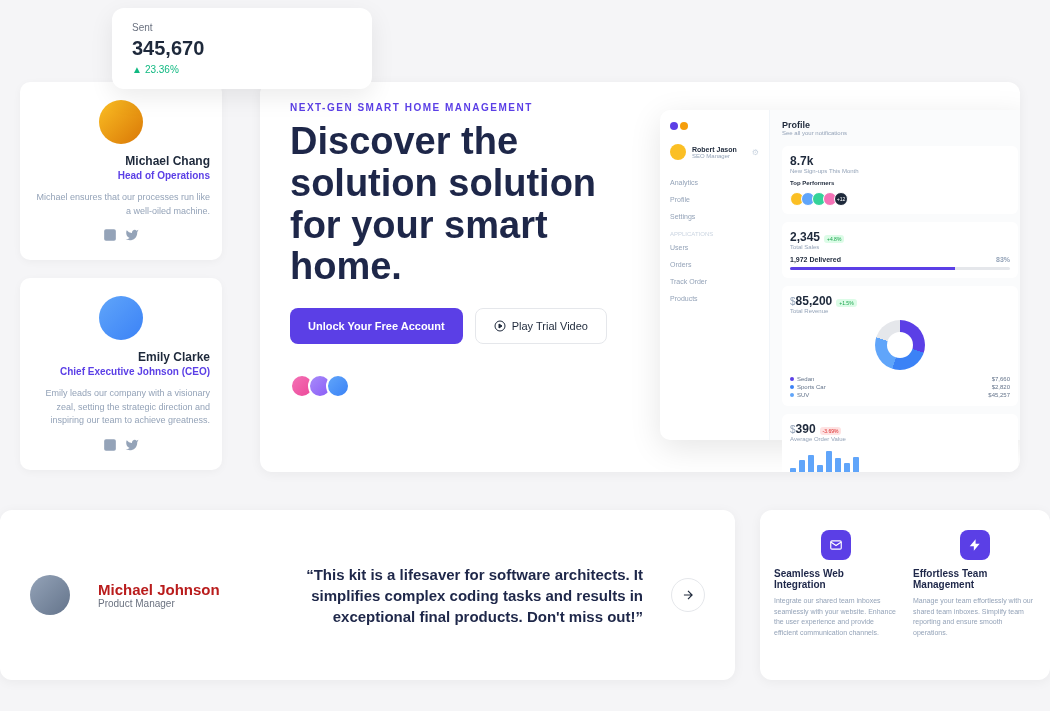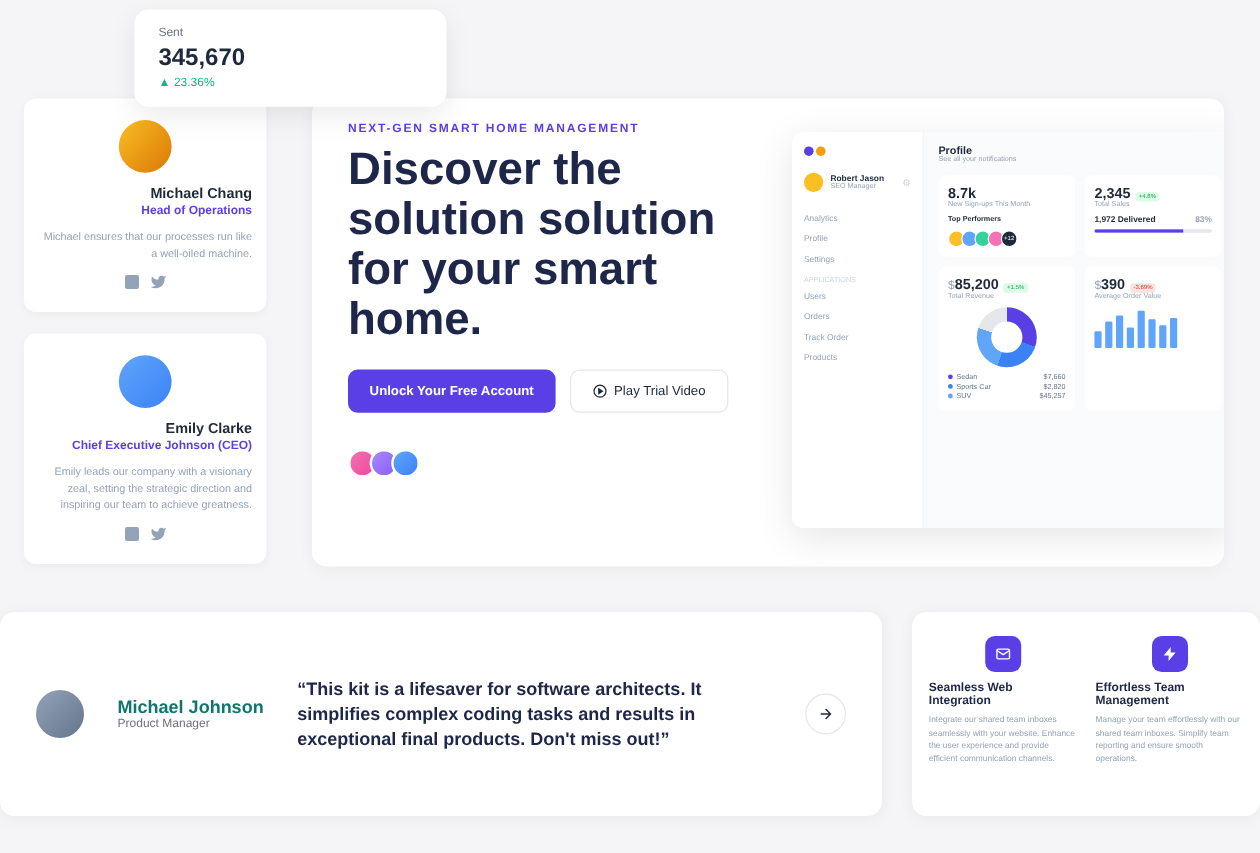--- a/index.html
+++ b/index.html
@@ -41,44 +41,44 @@
 .du-av{width:16px;height:16px;border-radius:50%;background:#fbbf24}
 .du-info{flex:1}
 .du-name{font-size:7px;font-weight:700;color:#1e293b}
 .du-role{font-size:6px;color:#94a3b8}
 .nav-item{font-size:7px;color:#94a3b8;padding:5px 0}
 .nav-label{font-size:6px;color:#cbd5e1;text-transform:uppercase;margin:6px 0 2px}
 .dash-main{flex:1;padding:10px 12px;background:#fafbfc}
 .dash-header{margin-bottom:10px}
 .dh-title{font-size:9px;font-weight:700;color:#1e293b}
 .dh-sub{font-size:6px;color:#94a3b8}
-.dash-grid{display:grid;grid-template-columns:1fr 1fr;gap:8px}
+.dash-grid{display:grid;grid-template-columns:1fr;gap:8px}
 .dc{background:#fff;border-radius:6px;padding:8px}
 .dc-val{font-size:12px;font-weight:800;color:#1e293b}
 .dc-lbl{font-size:6px;color:#94a3b8}
 .dc-badge{font-size:5px;background:#dcfce7;color:#16a34a;padding:1px 3px;border-radius:3px;margin-left:4px}
 .perf-row{display:flex;gap:-3px;margin-top:6px}
 .pf{width:14px;height:14px;border-radius:50%;border:1px solid #fff;margin-left:-3px}
 .pf:first-child{margin-left:0}
 .pf-more{background:#1e293b;color:#fff;font-size:5px;display:flex;align-items:center;justify-content:center}
 .deliv{font-size:7px;font-weight:700;color:#1e293b;margin-top:6px}
 .prog{height:3px;background:#e5e7eb;border-radius:2px;margin-top:4px;overflow:hidden}
 .prog-fill{height:100%;width:75%;background:#5b3fe6}
 .donut{width:50px;height:50px;border-radius:50%;background:conic-gradient(#5b3fe6 0 30%,#3b82f6 30% 55%,#60a5fa 55% 80%,#e5e7eb 80% 100%);margin:6px auto;position:relative}
 .donut::after{content:'';position:absolute;inset:12px;background:#fff;border-radius:50%}
 .leg-row{display:flex;justify-content:space-between;font-size:6px;color:#64748b;margin-top:2px}
 .leg-dot{width:4px;height:4px;border-radius:50%;display:inline-block;margin-right:3px}
 .bars{display:flex;align-items:flex-end;gap:3px;height:34px;margin-top:6px}
 .bar{width:6px;background:#60a5fa;border-radius:1px}
 .testimonial{position:absolute;top:510px;left:0;width:735px;height:170px;background:#fff;border-radius:12px;padding:28px 30px;display:flex;align-items:center;gap:28px;box-shadow:0 2px 12px rgba(0,0,0,0.05)}
 .t-av{width:40px;height:40px;border-radius:50%;background:linear-gradient(135deg,#94a3b8,#64748b);flex-shrink:0}
 .t-info{flex-shrink:0}
-.t-name{font-size:15px;font-weight:700;color:#0f766e}
+.t-name{font-size:15px;font-weight:700;color:#b91c1c}
 .t-role{font-size:10px;color:#6b7280}
-.t-quote{font-size:15px;font-weight:700;color:#1e2749;text-align:left;line-height:1.4;flex:1}
+.t-quote{font-size:15px;font-weight:700;color:#1e2749;text-align:right;line-height:1.4;flex:1}
 .t-next{width:34px;height:34px;border-radius:50%;border:1px solid #e5e7eb;display:flex;align-items:center;justify-content:center;cursor:pointer;flex-shrink:0;background:#fff}
 .features{position:absolute;top:510px;left:760px;width:290px;height:170px;background:#fff;border-radius:12px;padding:20px 14px;display:flex;gap:16px;box-shadow:0 2px 12px rgba(0,0,0,0.05)}
 .feat{flex:1;text-align:left}
 .feat-icon{width:30px;height:30px;border-radius:8px;background:#5b3fe6;margin:0 auto 8px;display:flex;align-items:center;justify-content:center;color:#fff}
 .feat-title{font-size:10px;font-weight:700;color:#1e2749;margin-bottom:6px}
 .feat-desc{font-size:7px;color:#94a3b8;line-height:1.5}
 </style>
 </head>
 <body>
 

